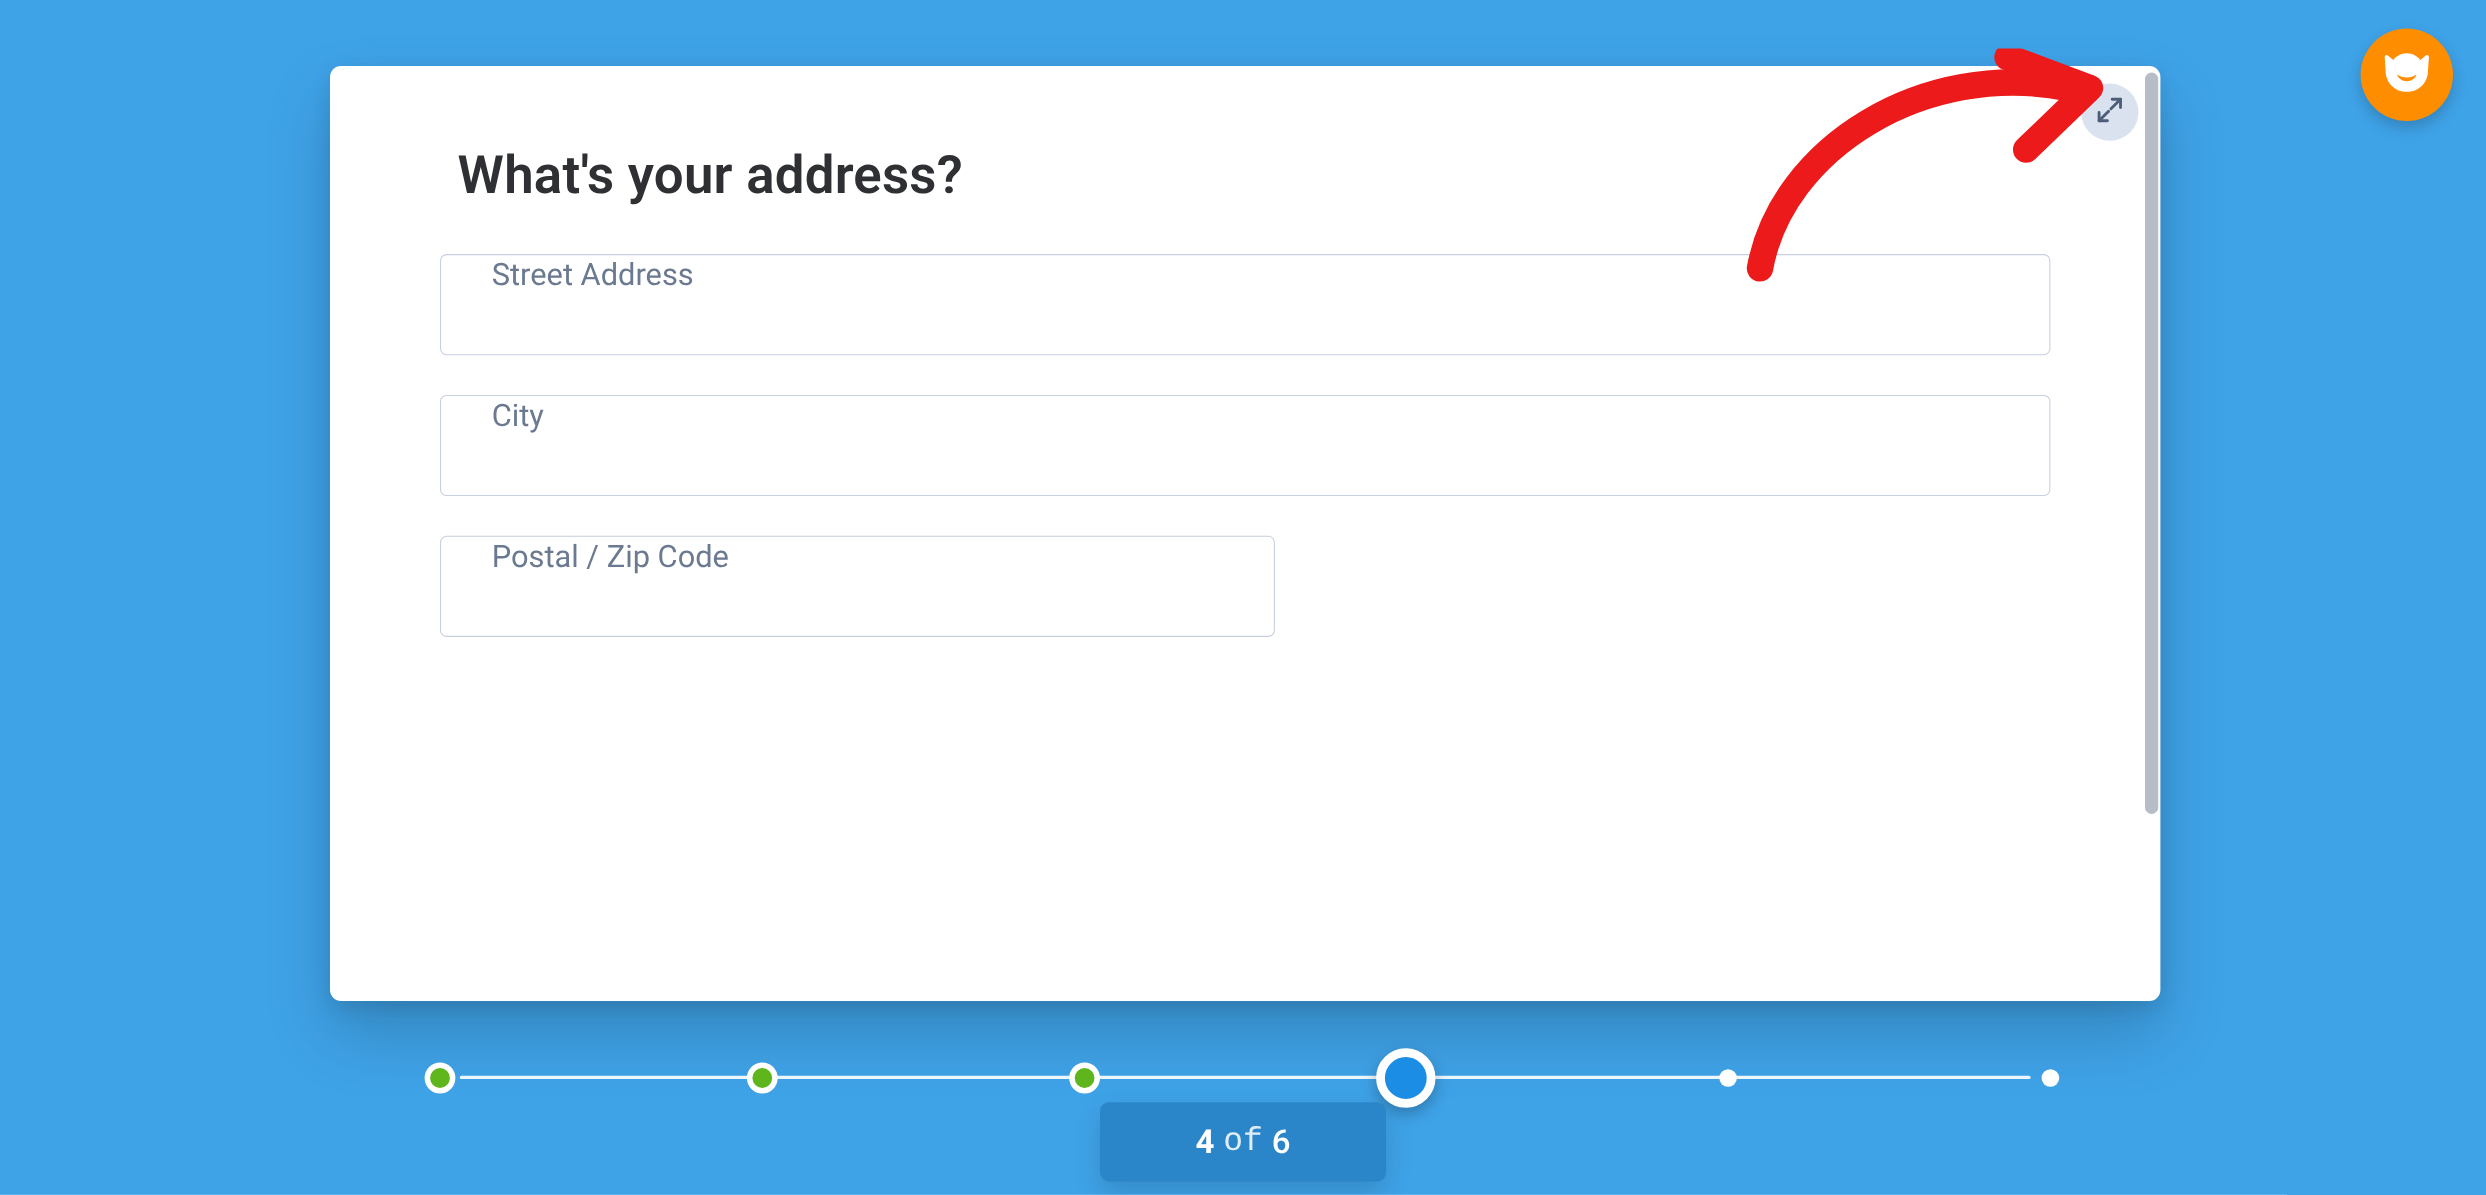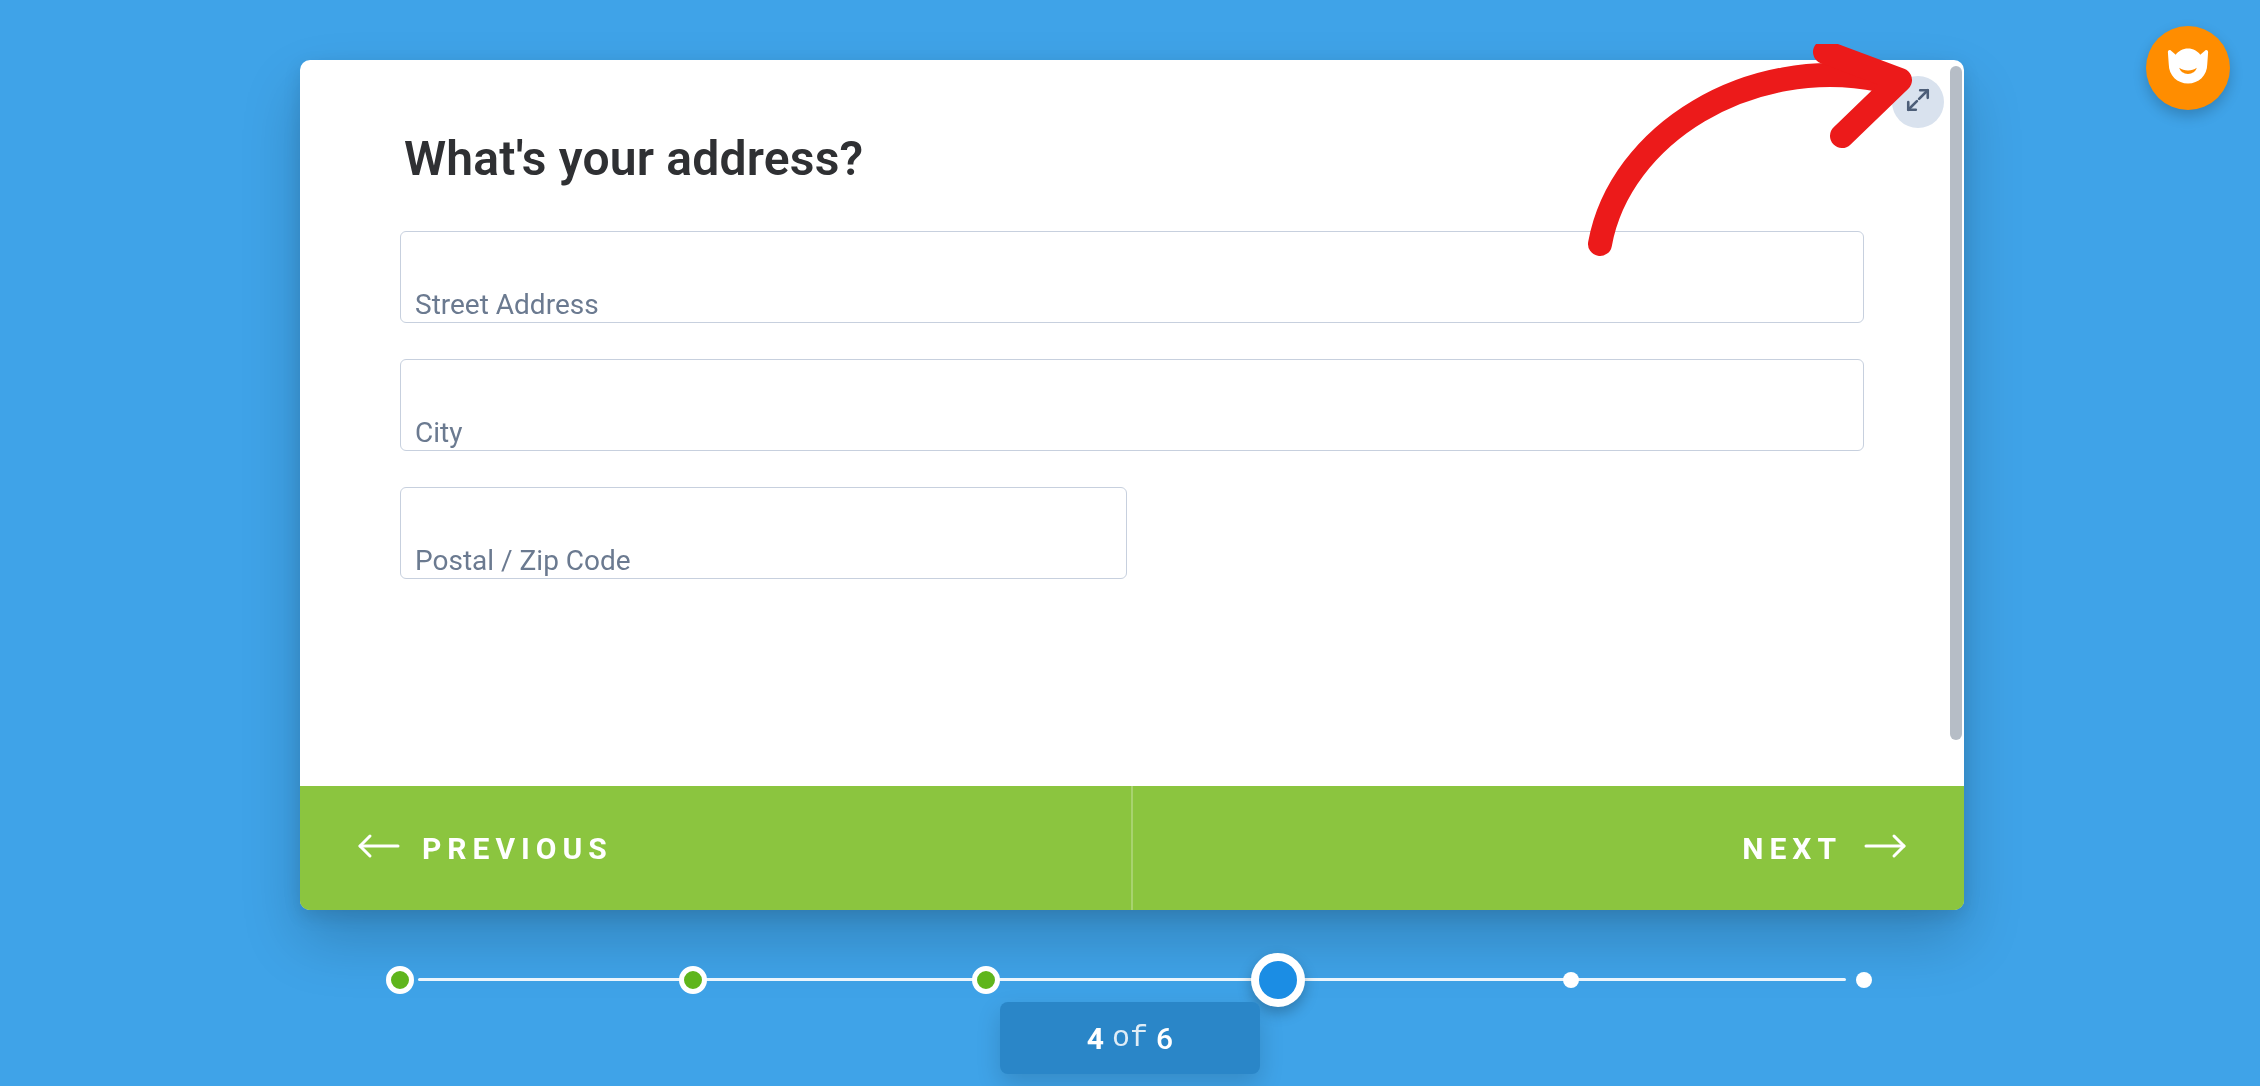--- a/index.html
+++ b/index.html
@@ -38,27 +38,27 @@
   .card-scroll .thumb{
     position:absolute; right:2px; top:6px; width:12px; height:674px;
     background:var(--scrollbar); border-radius:6px;
   }
 
   .card-body{
     position:absolute; left:100px; right:100px; top:70px; bottom:154px;
   }
   .title{
     font-size:48px; font-weight:600; color:var(--text);
-    margin:0 0 44px 4px;
+    margin:0 0 44px 16px;
     letter-spacing:.2px;
   }
   .row{display:flex; gap:36px; margin-bottom:36px;}
   .field{
     flex:1; height:92px; border:1.5px solid var(--border); border-radius:6px;
-    background:#fff; display:flex; align-items:flex-end; padding:0 12px;
+    background:#fff; display:flex; align-items:flex-start; padding:0 44px;
     color:var(--muted); font-size:28px; letter-spacing:.3px;
   }
   .field input{
     border:none; outline:none; width:100%; font-size:28px; color:#223; background:transparent;
   }
   .field input::placeholder{color:var(--muted);}
   .half{flex:1;}
 
   
   .navbar{
@@ -151,41 +151,20 @@
       <span>
         <svg width="26" height="26" viewBox="0 0 24 24" fill="none" stroke="#4d5e78" stroke-width="2.4" stroke-linecap="round" stroke-linejoin="round">
           <path d="M14 3h7v7"></path>
             <path d="M21 3l-8 8"></path>
           <path d="M10 21H3v-7"></path>
             <path d="M3 21l8-8"></path>
         </svg>
       </span>
     </div>
 
-    <div class="navbar">
-      <div class="nav-btn prev">
-        <span>
-          <svg width="44" height="26" viewBox="0 0 44 26" fill="none" stroke="#fff" stroke-width="3" stroke-linecap="round" stroke-linejoin="round">
-            <line x1="42" y1="13" x2="4" y2="13"></line>
-            <polyline points="14,3 4,13 14,23"></polyline>
-          </svg>
-        </span>
-        <span>PREVIOUS</span>
-      </div>
-      <div class="divider"></div>
-      <div class="nav-btn next">
-        <span>NEXT</span>
-        <span>
-          <svg width="44" height="26" viewBox="0 0 44 26" fill="none" stroke="#fff" stroke-width="3" stroke-linecap="round" stroke-linejoin="round">
-            <line x1="2" y1="13" x2="40" y2="13"></line>
-            <polyline points="30,3 40,13 30,23"></polyline>
-          </svg>
-        </span>
-      </div>
-    </div>
 
   </div>
 
   <div class="annotation-arrow">
     <svg width="400" height="220" viewBox="0 0 400 220">
       <path d="M40 200 C 60 90, 190 10, 320 36" fill="none" stroke="#ec1a1a" stroke-width="24" stroke-linecap="round"></path>
       <path d="M265 8 L340 36 L282 92" fill="none" stroke="#ec1a1a" stroke-width="24" stroke-linecap="round" stroke-linejoin="round"></path>
     </svg>
   </div>
 

